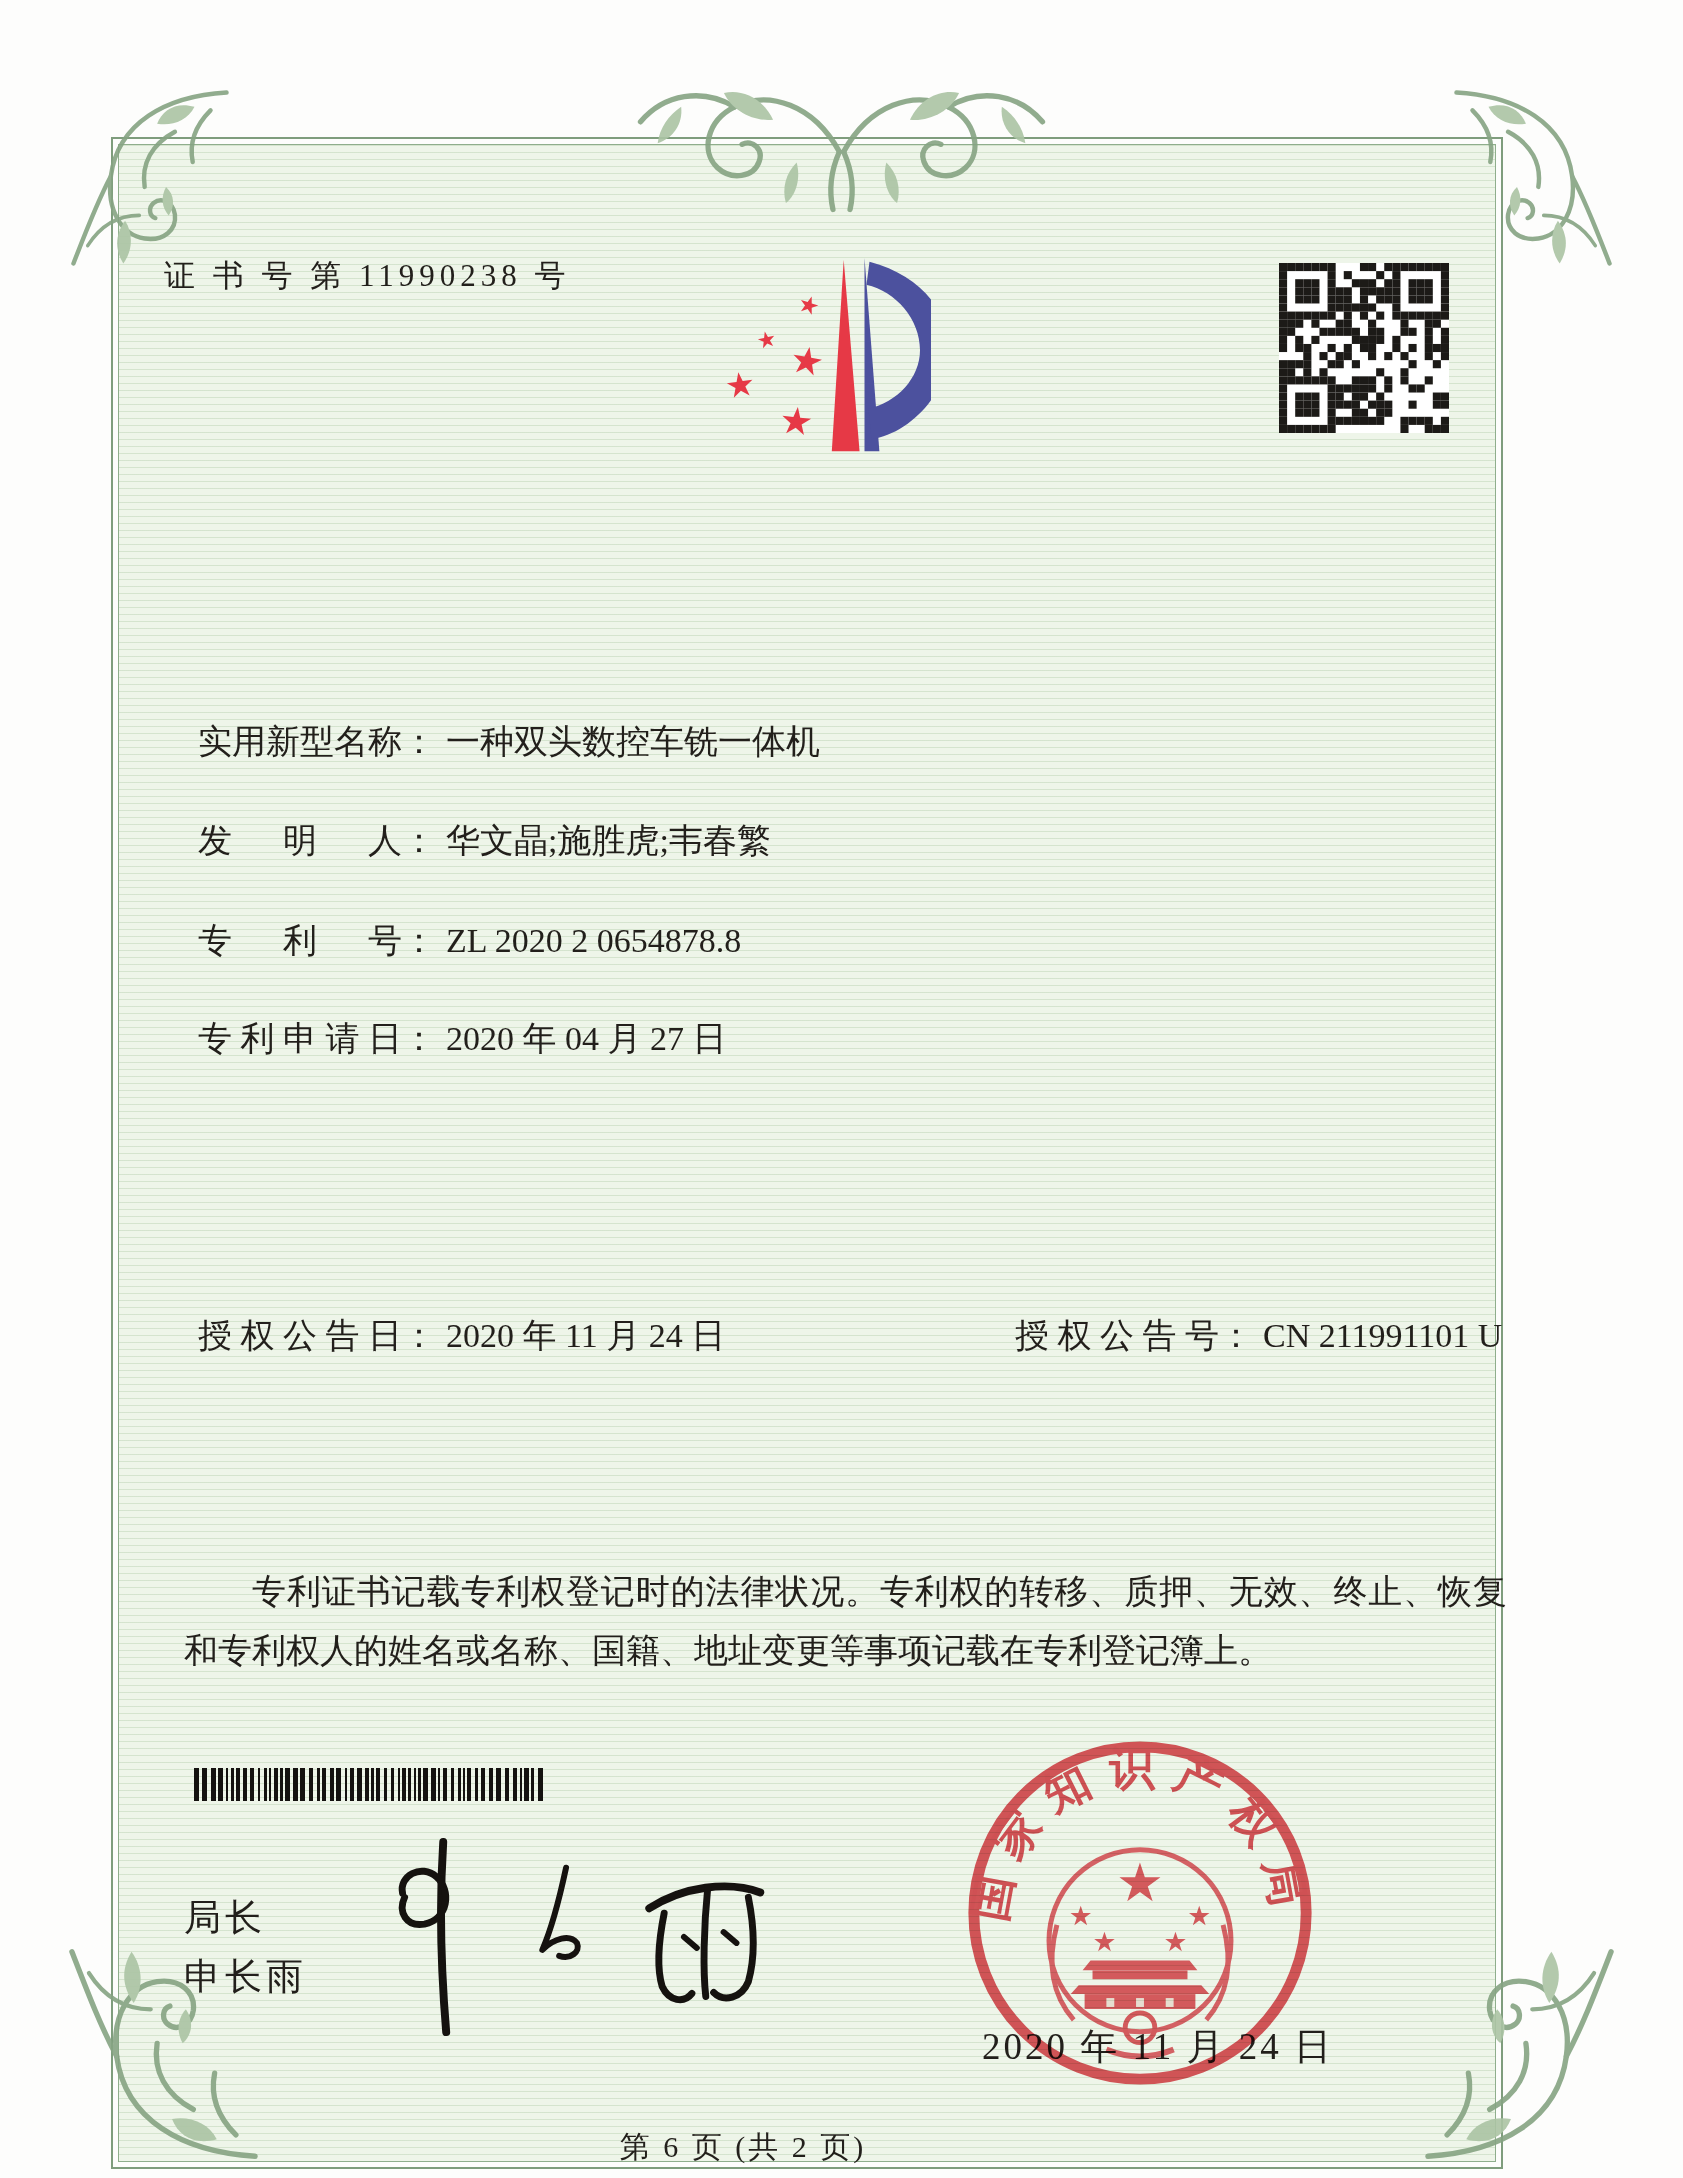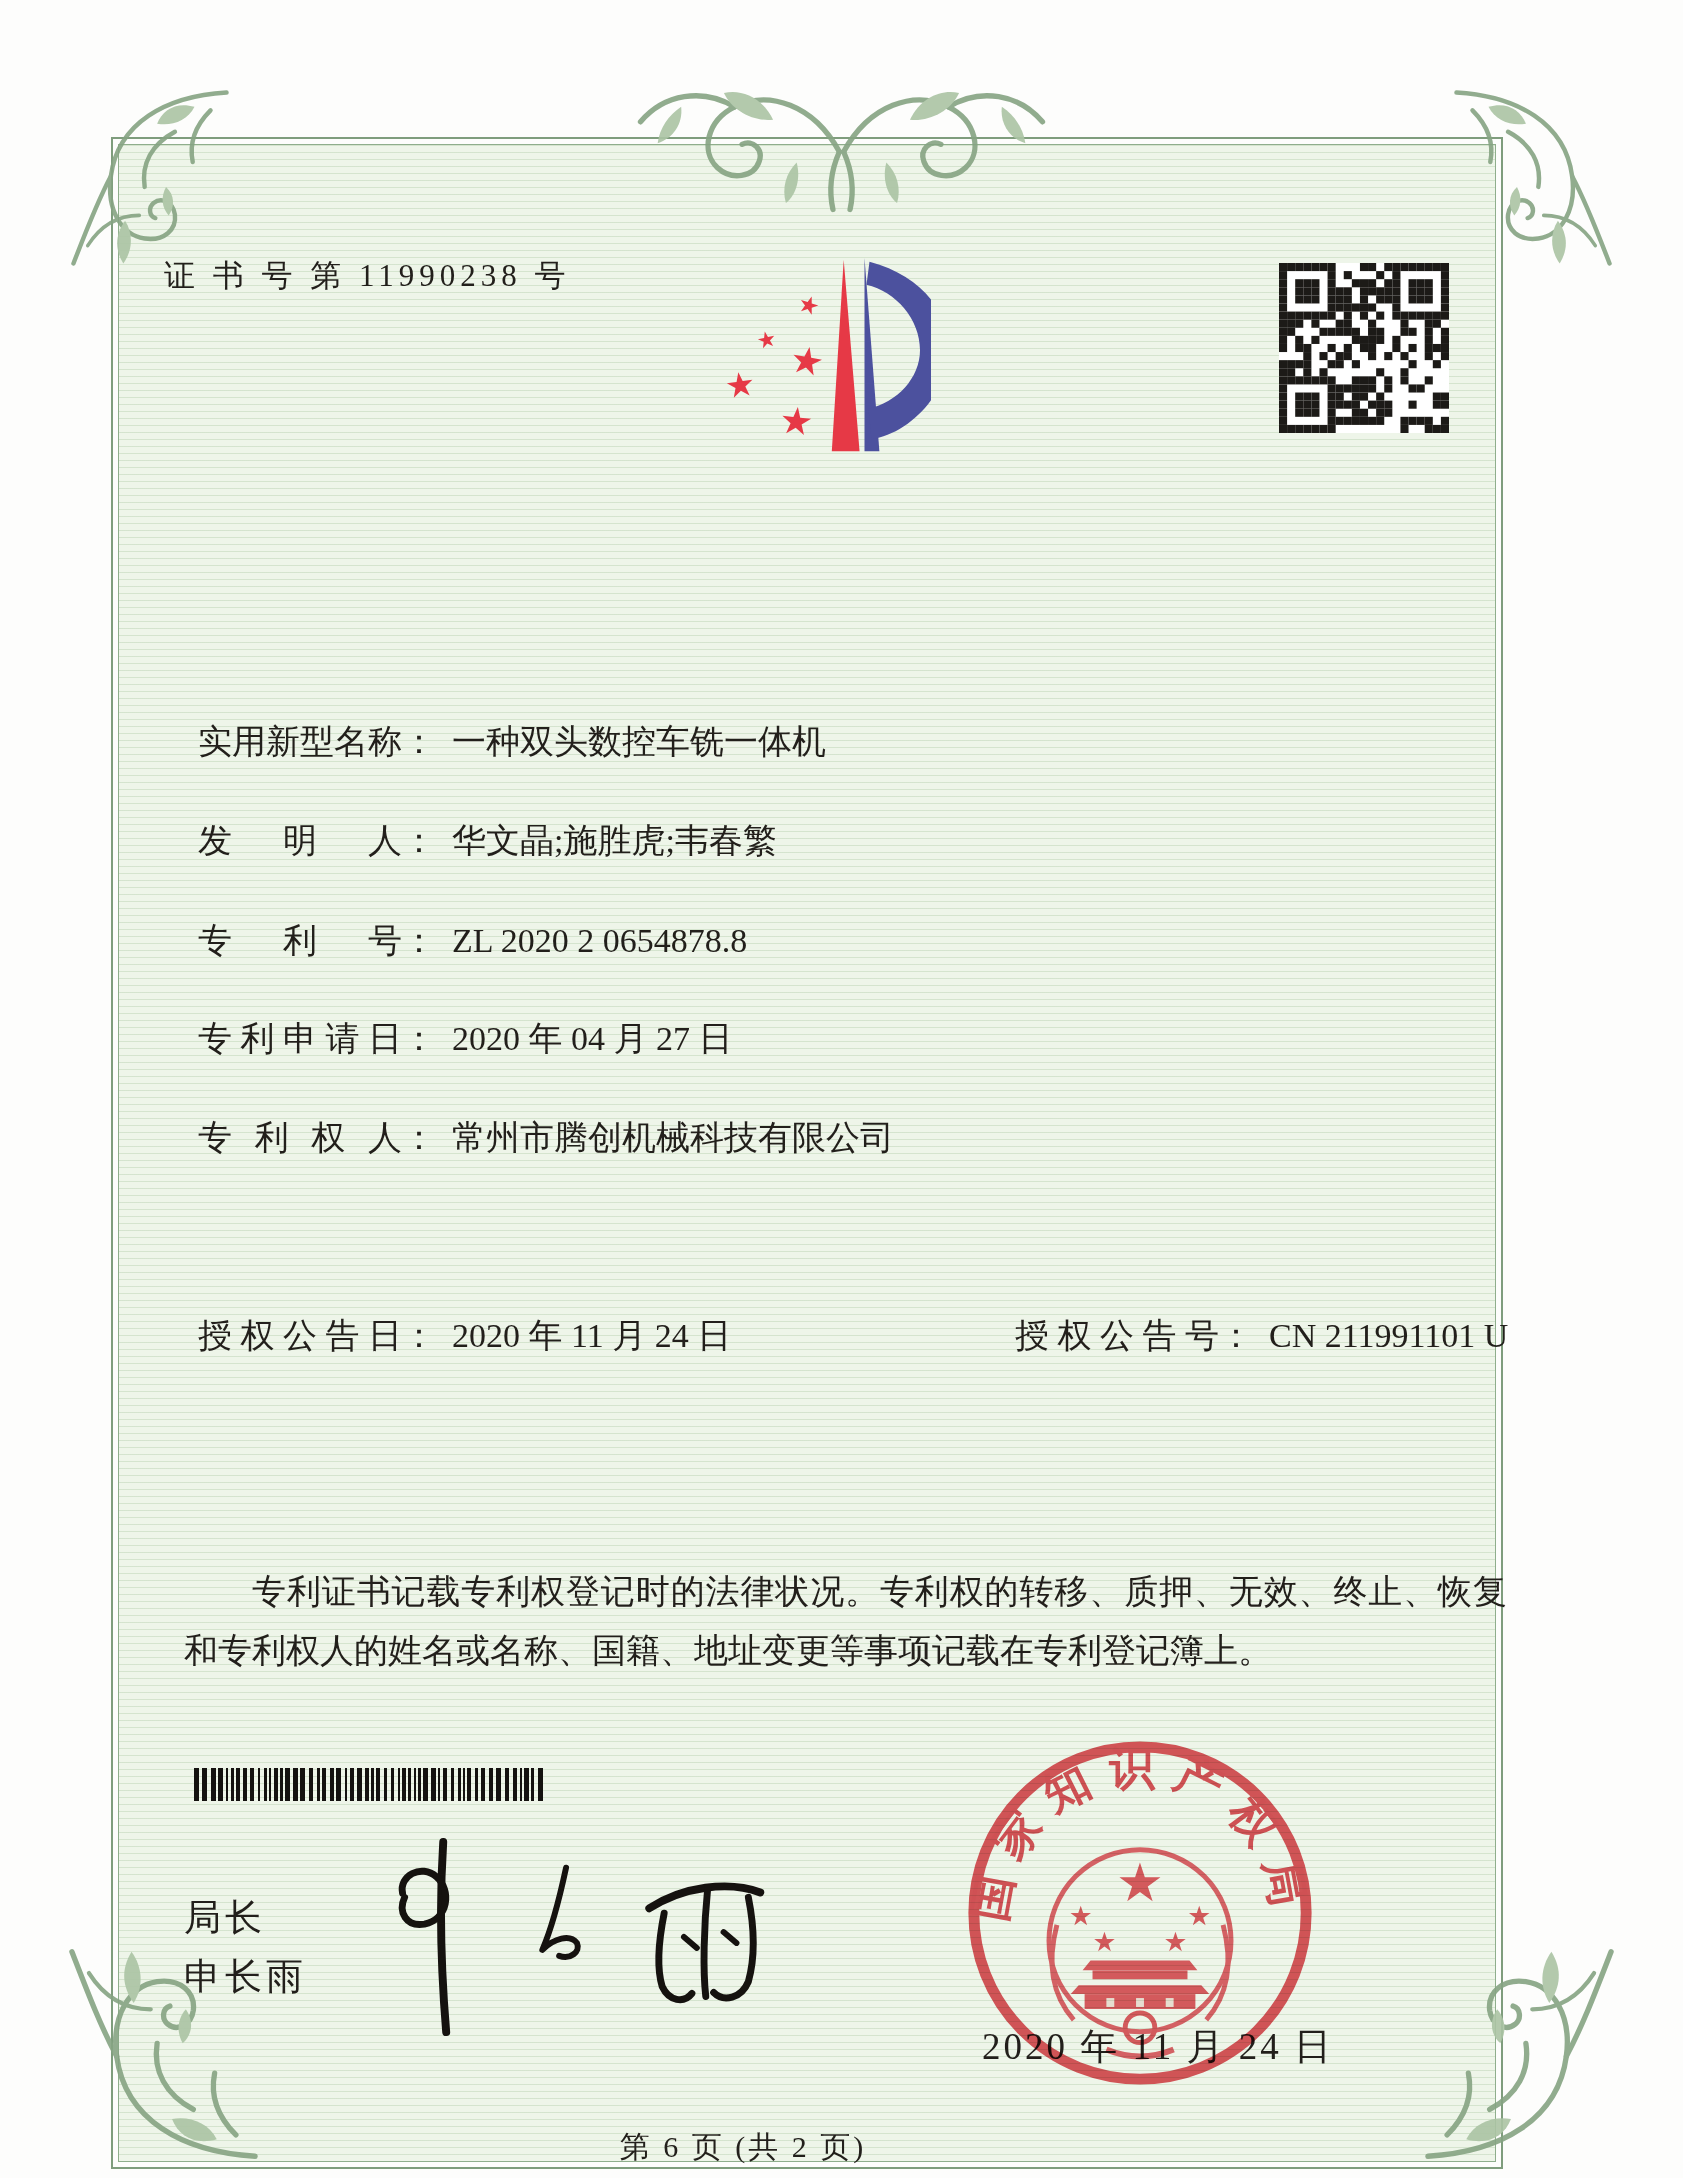--- a/index.html
+++ b/index.html
@@ -31,21 +31,21 @@
   .qr{position:absolute;left:1279px;top:263px;width:170px;height:170px;z-index:4;background:#fff;}
   .qr svg{display:block;width:100%;height:100%;}
   .doc-title{
     position:absolute;left:297px;top:500px;width:990px;text-align:center;
     font-size:75px;font-weight:bold;letter-spacing:14px;color:#111;z-index:4;
   }
   
   .row{position:absolute;left:198px;font-size:34px;white-space:nowrap;z-index:4;}
   .flabel{display:inline-block;width:204px;text-align:justify;text-align-last:justify;vertical-align:bottom;}
   .fcolon{display:inline-block;}
-  .fvalue{margin-left:16px;}
+  .fvalue{margin-left:10px;}
   .gazette{position:absolute;left:817px;top:0;}
   
   .para{
     position:absolute;left:184px;width:1323px;font-size:34px;line-height:59px;
     text-indent:2em;text-align:justify;z-index:4;
   }
   
   .barcode{position:absolute;left:194px;top:1768px;width:352px;height:33px;z-index:4;font-size:0;white-space:nowrap;overflow:hidden;}
   .barcode i{display:inline-block;height:100%;background:#141210;}
   .sig-role{position:absolute;left:184px;top:1893px;font-size:37px;letter-spacing:4px;z-index:4;font-family:"Liberation Sans","DejaVu Sans",sans-serif;}
@@ -375,23 +375,20 @@
   </div>
   <div class="row" style="top:818px">
     <span class="flabel">发明人</span><span class="fcolon">：</span><span class="fvalue">华文晶;施胜虎;韦春繁</span>
   </div>
   <div class="row" style="top:918px">
     <span class="flabel">专利号</span><span class="fcolon">：</span><span class="fvalue">ZL 2020 2 0654878.8</span>
   </div>
   <div class="row" style="top:1016px">
     <span class="flabel">专利申请日</span><span class="fcolon">：</span><span class="fvalue">2020 年 04 月 27 日</span>
   </div>
-  <div class="row" style="top:1115px">
-    <span class="flabel">专利权人</span><span class="fcolon">：</span><span class="fvalue">常州市腾创机械科技有限公司</span>
-  </div>
   <div class="row" style="top:1313px">
     <span class="flabel">授权公告日</span><span class="fcolon">：</span><span class="fvalue">2020 年 11 月 24 日</span>
     <span class="gazette">
       <span class="flabel">授权公告号</span><span class="fcolon">：</span><span class="fvalue">CN 211991101 U</span>
     </span>
   </div>
 
   <div class="para" style="top:1562px">专利证书记载专利权登记时的法律状况。专利权的转移、质押、无效、终止、恢复和专利权人的姓名或名称、国籍、地址变更等事项记载在专利登记簿上。</div>
 
   <div class="barcode"><i style="width:5px;margin-right:3px"></i><i style="width:5px;margin-right:4px"></i><i style="width:5px;margin-right:2px"></i><i style="width:5px;margin-right:3px"></i><i style="width:2px;margin-right:3px"></i><i style="width:3px;margin-right:2px"></i><i style="width:4px;margin-right:3px"></i><i style="width:4px;margin-right:3px"></i><i style="width:4px;margin-right:4px"></i><i style="width:2px;margin-right:4px"></i><i style="width:3px;margin-right:2px"></i><i style="width:2px;margin-right:3px"></i><i style="width:4px;margin-right:2px"></i><i style="width:3px;margin-right:2px"></i><i style="width:5px;margin-right:3px"></i><i style="width:5px;margin-right:2px"></i><i style="width:5px;margin-right:4px"></i><i style="width:4px;margin-right:4px"></i><i style="width:3px;margin-right:2px"></i><i style="width:4px;margin-right:4px"></i><i style="width:4px;margin-right:2px"></i><i style="width:5px;margin-right:4px"></i><i style="width:2px;margin-right:3px"></i><i style="width:4px;margin-right:3px"></i><i style="width:5px;margin-right:3px"></i><i style="width:4px;margin-right:2px"></i><i style="width:3px;margin-right:2px"></i><i style="width:4px;margin-right:4px"></i><i style="width:3px;margin-right:4px"></i><i style="width:3px;margin-right:4px"></i><i style="width:2px;margin-right:2px"></i><i style="width:4px;margin-right:2px"></i><i style="width:3px;margin-right:3px"></i><i style="width:2px;margin-right:2px"></i><i style="width:3px;margin-right:2px"></i><i style="width:5px;margin-right:3px"></i><i style="width:5px;margin-right:2px"></i><i style="width:2px;margin-right:3px"></i><i style="width:4px;margin-right:4px"></i><i style="width:3px;margin-right:4px"></i><i style="width:3px;margin-right:2px"></i><i style="width:2px;margin-right:2px"></i><i style="width:4px;margin-right:4px"></i><i style="width:3px;margin-right:3px"></i><i style="width:4px;margin-right:4px"></i><i style="width:4px;margin-right:3px"></i><i style="width:5px;margin-right:4px"></i><i style="width:4px;margin-right:4px"></i><i style="width:4px;margin-right:3px"></i><i style="width:2px;margin-right:2px"></i><i style="width:5px;margin-right:2px"></i><i style="width:3px;margin-right:4px"></i><i style="width:5px;margin-right:3px"></i></div>

